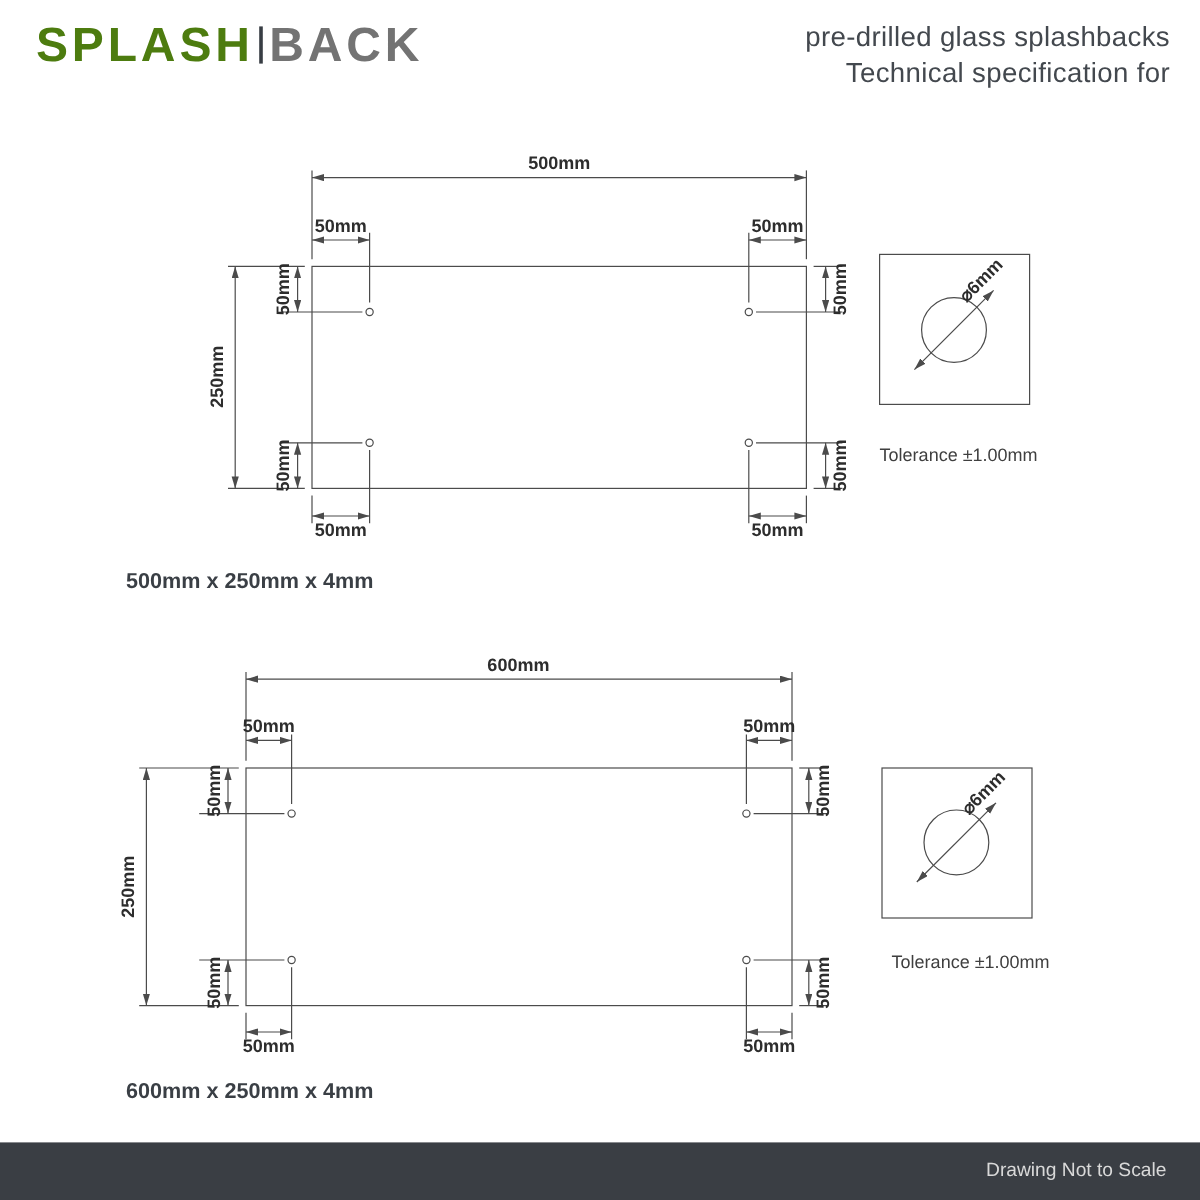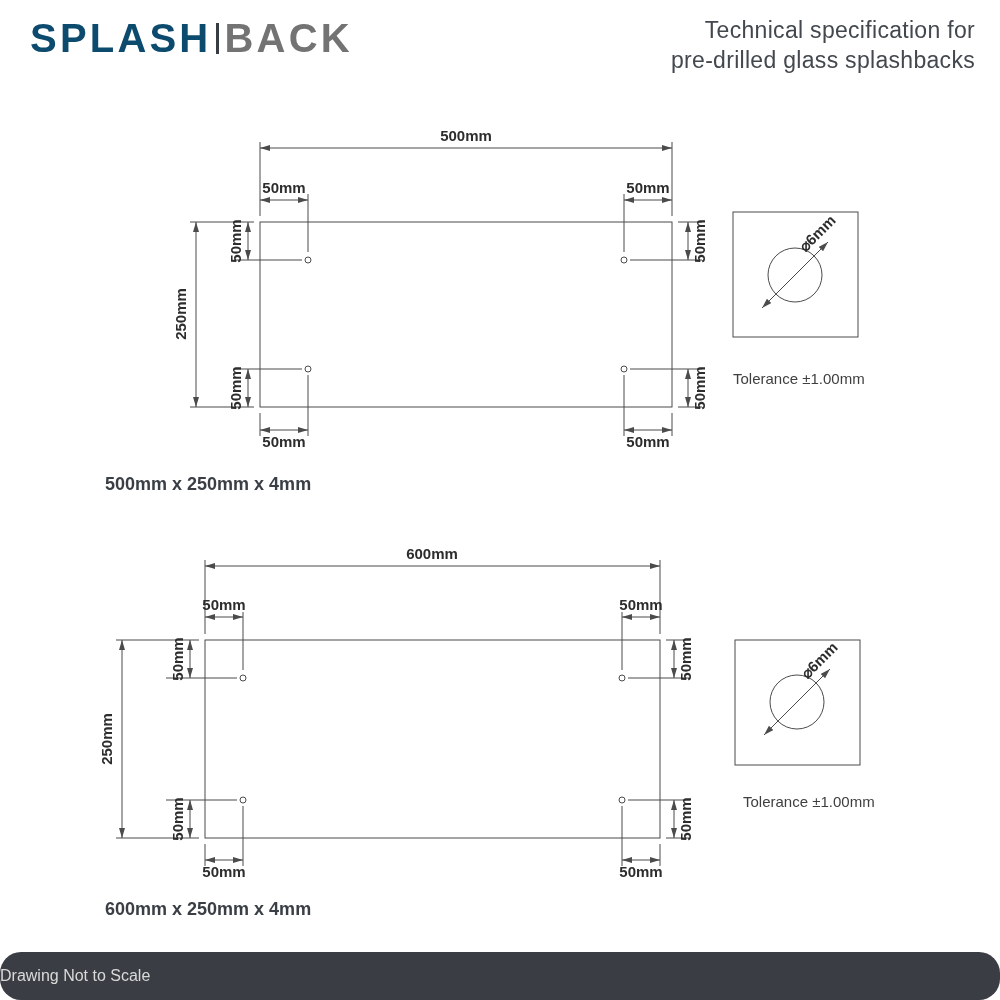--- a/index.html
+++ b/index.html
@@ -2,45 +2,45 @@
 <html><head>
 <meta charset="utf-8">
 <style>
   html,body{margin:0;padding:0;}
   body{
     width:1000px;height:1000px;position:relative;background:#ffffff;
     font-family:"Liberation Sans", sans-serif;overflow:hidden;
   }
   
   .logo{position:absolute;left:30px;top:16px;font-weight:bold;font-size:40px;letter-spacing:.08em;white-space:nowrap;}
-  .logo-dark{color:#0c4a6e;margin-top:44px;}
+  .logo-dark{color:#4d7c0f;margin-top:44px;}
   .logo-light{color:#737373;}
   .logo-divider{display:inline-block;width:3px;height:31px;background:#383d44;margin:0 5px;vertical-align:-2px;}
   .title{position:absolute;right:25px;top:16px;text-align:right;color:#43484e;font-size:23px;line-height:1.3;letter-spacing:.3px;}
   
   svg{position:absolute;left:0;top:0;}
   .ln{stroke:#4b4b4b;stroke-width:1;fill:none;}
   .hole{stroke:#4b4b4b;stroke-width:1;fill:#ffffff;}
   .dim{marker-start:url(#as);marker-end:url(#ae);}
   .dimtxt{font:bold 15px "Liberation Sans", sans-serif;fill:#2d2d2d;text-anchor:middle;}
   .captxt{font:bold 18px "Liberation Sans", sans-serif;fill:#3a3f45;text-anchor:start;}
   .toltxt{font:15px "Liberation Sans", sans-serif;fill:#3f3f3f;text-anchor:start;}
   
   .footer{position:absolute;left:0;right:0;bottom:0;height:48px;background:#3a3e44;
-    color:#d9d9d9;font-size:16px;line-height:48px;text-align:left;padding-right:28px;box-sizing:border-box;border-radius:21px;}
+    color:#d9d9d9;font-size:16px;line-height:48px;text-align:right;padding-right:28px;box-sizing:border-box;}
 </style>
 </head>
 <body>
 
 <div class="logo">
   <span class="logo-dark">SPLASH</span><span class="logo-divider"></span><span class="logo-light">BACK</span>
 </div>
 <div class="title">
+  <div>pre-drilled glass splashbacks</div>
   <div>Technical specification for</div>
-  <div>pre-drilled glass splashbacks</div>
 </div>
 
 <svg width="1000" height="1000" viewBox="0 0 1000 1000">
   <defs>
     <marker id="ae" markerWidth="11" markerHeight="8" refX="10" refY="3" orient="auto" markerUnits="userSpaceOnUse">
       <path d="M0,0 L10,3 L0,6 Z" fill="#4b4b4b"></path>
     </marker>
     <marker id="as" markerWidth="11" markerHeight="8" refX="10" refY="3" orient="auto-start-reverse" markerUnits="userSpaceOnUse">
       <path d="M0,0 L10,3 L0,6 Z" fill="#4b4b4b"></path>
     </marker>

